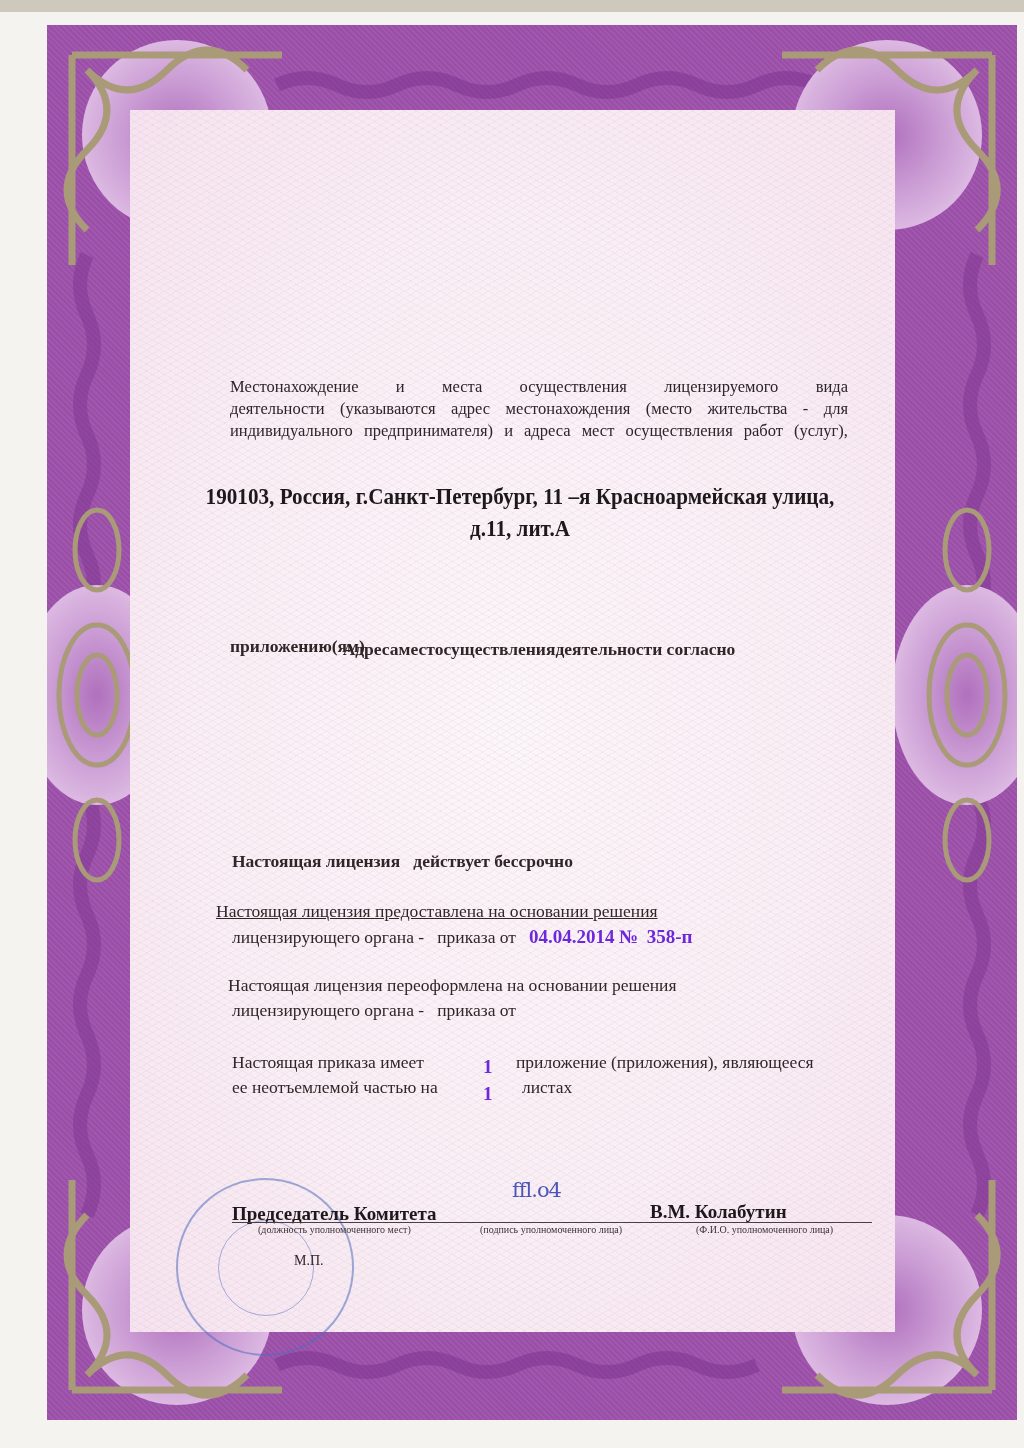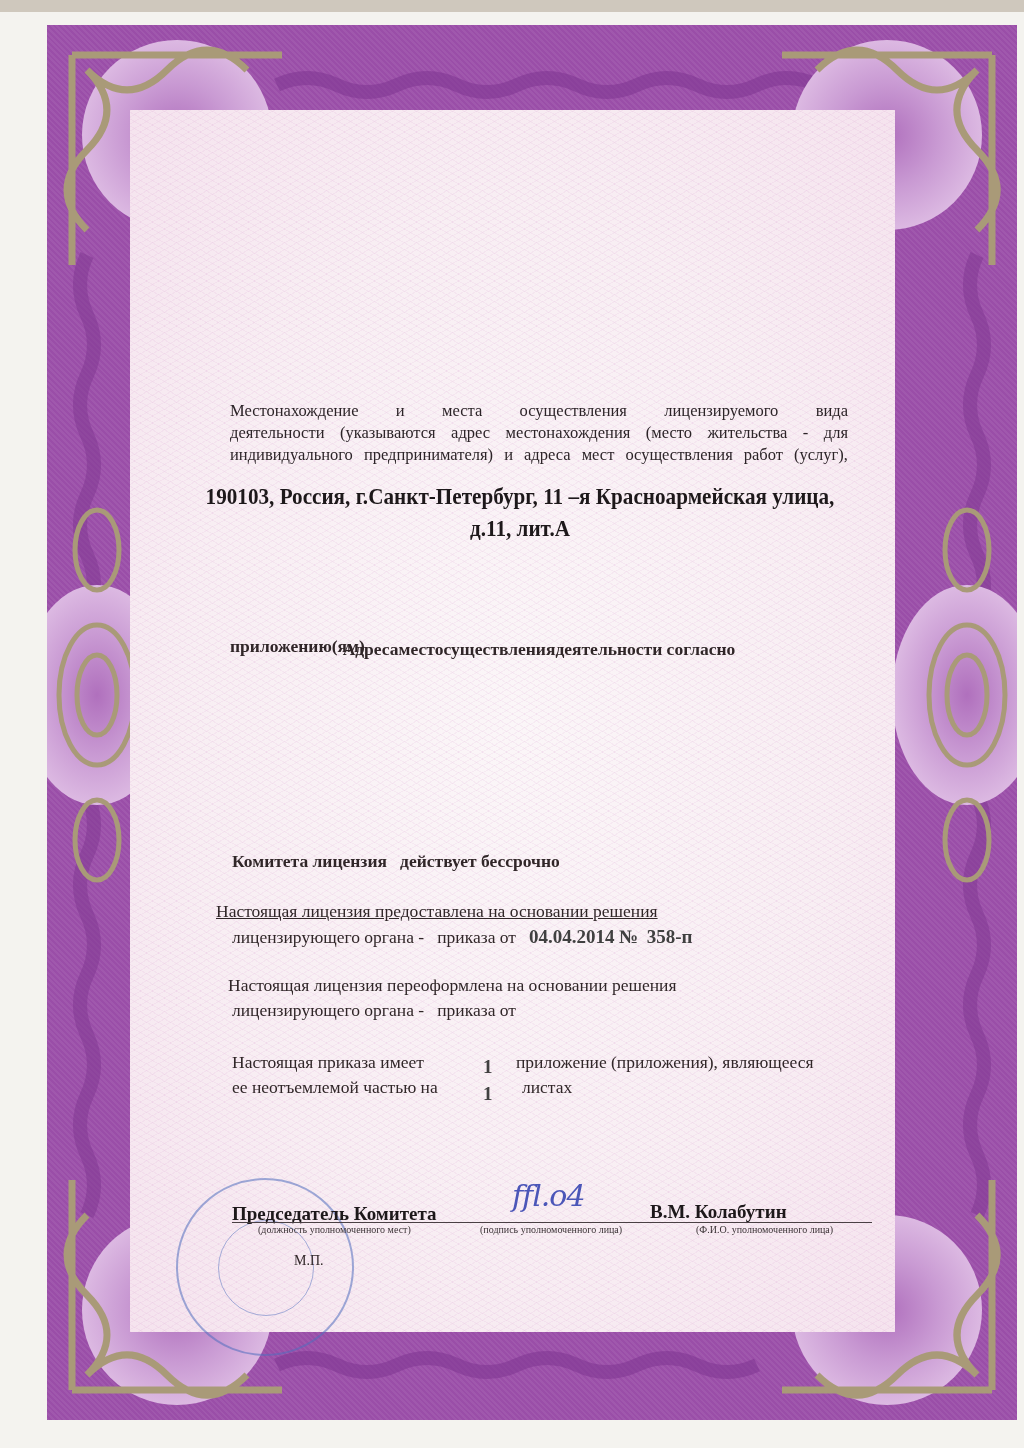--- a/index.html
+++ b/index.html
@@ -17,33 +17,33 @@
   }
   .frame-svg { position: absolute; left: 0; top: 0; }
   .inner {
     position: absolute; left: 130px; top: 110px; width: 765px; height: 1222px;
     background:
       repeating-linear-gradient(30deg, rgba(210,140,200,0.10) 0 1px, rgba(0,0,0,0) 1px 6px),
       repeating-linear-gradient(-30deg, rgba(210,140,200,0.10) 0 1px, rgba(0,0,0,0) 1px 6px),
       radial-gradient(ellipse at center, #fbf6f8 0%, #f8eef3 60%, #f5e3ee 100%);
   }
   .text { position: absolute; color: #2c2428; }
-  .p-small { font-size: 16.5px; line-height: 22px; text-align: justify; text-align-last: justify; margin-top: 24px; }
+  .p-small { font-size: 16.5px; line-height: 22px; text-align: justify; text-align-last: justify; }
   .p-small .last { text-align-last: left; display: block; }
   .address { font-size: 23px; font-weight: bold; text-align: center; line-height: 32px; color: #1d181a; font-family: "Liberation Serif", serif; transform: scaleX(0.92); transform-origin: center; }
   .bold16 { font-size: 17.5px; font-weight: bold; color: #302628; }
   .reg { font-size: 17.5px; color: #302628; }
-  .big-num { font-size: 19px; font-weight: bold; color: #404040; text-align: right; }
+  .big-num { font-size: 19px; font-weight: bold; color: #6d28d9; text-align: right; }
   .sig-label { font-size: 19px; font-weight: bold; color: #1d181a; }
   .caption { font-size: 10px; color: #3a3235; }
   .line { position: absolute; height: 1px; background: #4a4044; }
   .stamp { position: absolute; left: 176px; top: 1178px; width: 178px; height: 178px; border-radius: 50%;
     border: 2px solid rgba(80,110,190,0.55); box-sizing: border-box; }
   .stamp-inner { position: absolute; left: 40px; top: 40px; width: 94px; height: 94px; border-radius: 50%; border: 1.5px solid rgba(80,110,190,0.5); }
-  .signature { position: absolute; color: #4b56b8; font-family: "DejaVu Serif", serif; font-style: italic; font-size: 30px; letter-spacing: -1px; }
+  .signature { position: absolute; color: #4b56b8; font-family: "DejaVu Serif", serif; font-size: 21px; letter-spacing: -1px; }
 </style>
 </head>
 <body>
 
 <div class="page-edge"></div>
 
 <div class="frame">
   <svg class="frame-svg" width="970" height="1395" viewBox="0 0 970 1395">
     <defs>
       <radialGradient id="ros" cx="50%" cy="50%" r="50%">
@@ -100,21 +100,21 @@
 </div>
 
 <div class="text bold16" style="left:230px; top:639px; width:618px; display:flex; justify-content:center;">
   <span>Адреса</span>
   <span>мест</span>
   <span>осуществления</span>
   <span>деятельности согласно</span>
 </div>
 <div class="text bold16" style="left:230px; top:636px;">приложению(ям)</div>
 
-<div class="text bold16" style="left:232px; top:851px; white-space:pre;"><span>Комитета лицензия</span>   <span>действует бессрочно</span></div>
+<div class="text bold16" style="left:232px; top:851px; white-space:pre;"><span>Настоящая лицензия</span>   <span>действует бессрочно</span></div>
 
 <div class="text reg" style="left:216px; top:901px;text-decoration:underline;">Настоящая лицензия предоставлена на основании решения</div>
 <div class="text reg" style="left:232px; top:926px; white-space:pre;"><span>лицензирующего органа -   приказа от</span>   <span class="big-num">04.04.2014</span> <span class="big-num">№</span>  <span class="big-num">358-п</span></div>
 
 <div class="text reg" style="left:228px; top:975px;">Настоящая лицензия переоформлена на основании решения</div>
 <div class="text reg" style="left:232px; top:1000px; white-space:pre;">лицензирующего органа -   приказа от</div>
 
 <div class="text reg" style="left:232px; top:1052px;">Настоящая приказа имеет</div>
 <div class="text big-num" style="left:483px; top:1056px;">1</div>
 <div class="text reg" style="left:516px; top:1052px;">приложение (приложения), являющееся</div>

